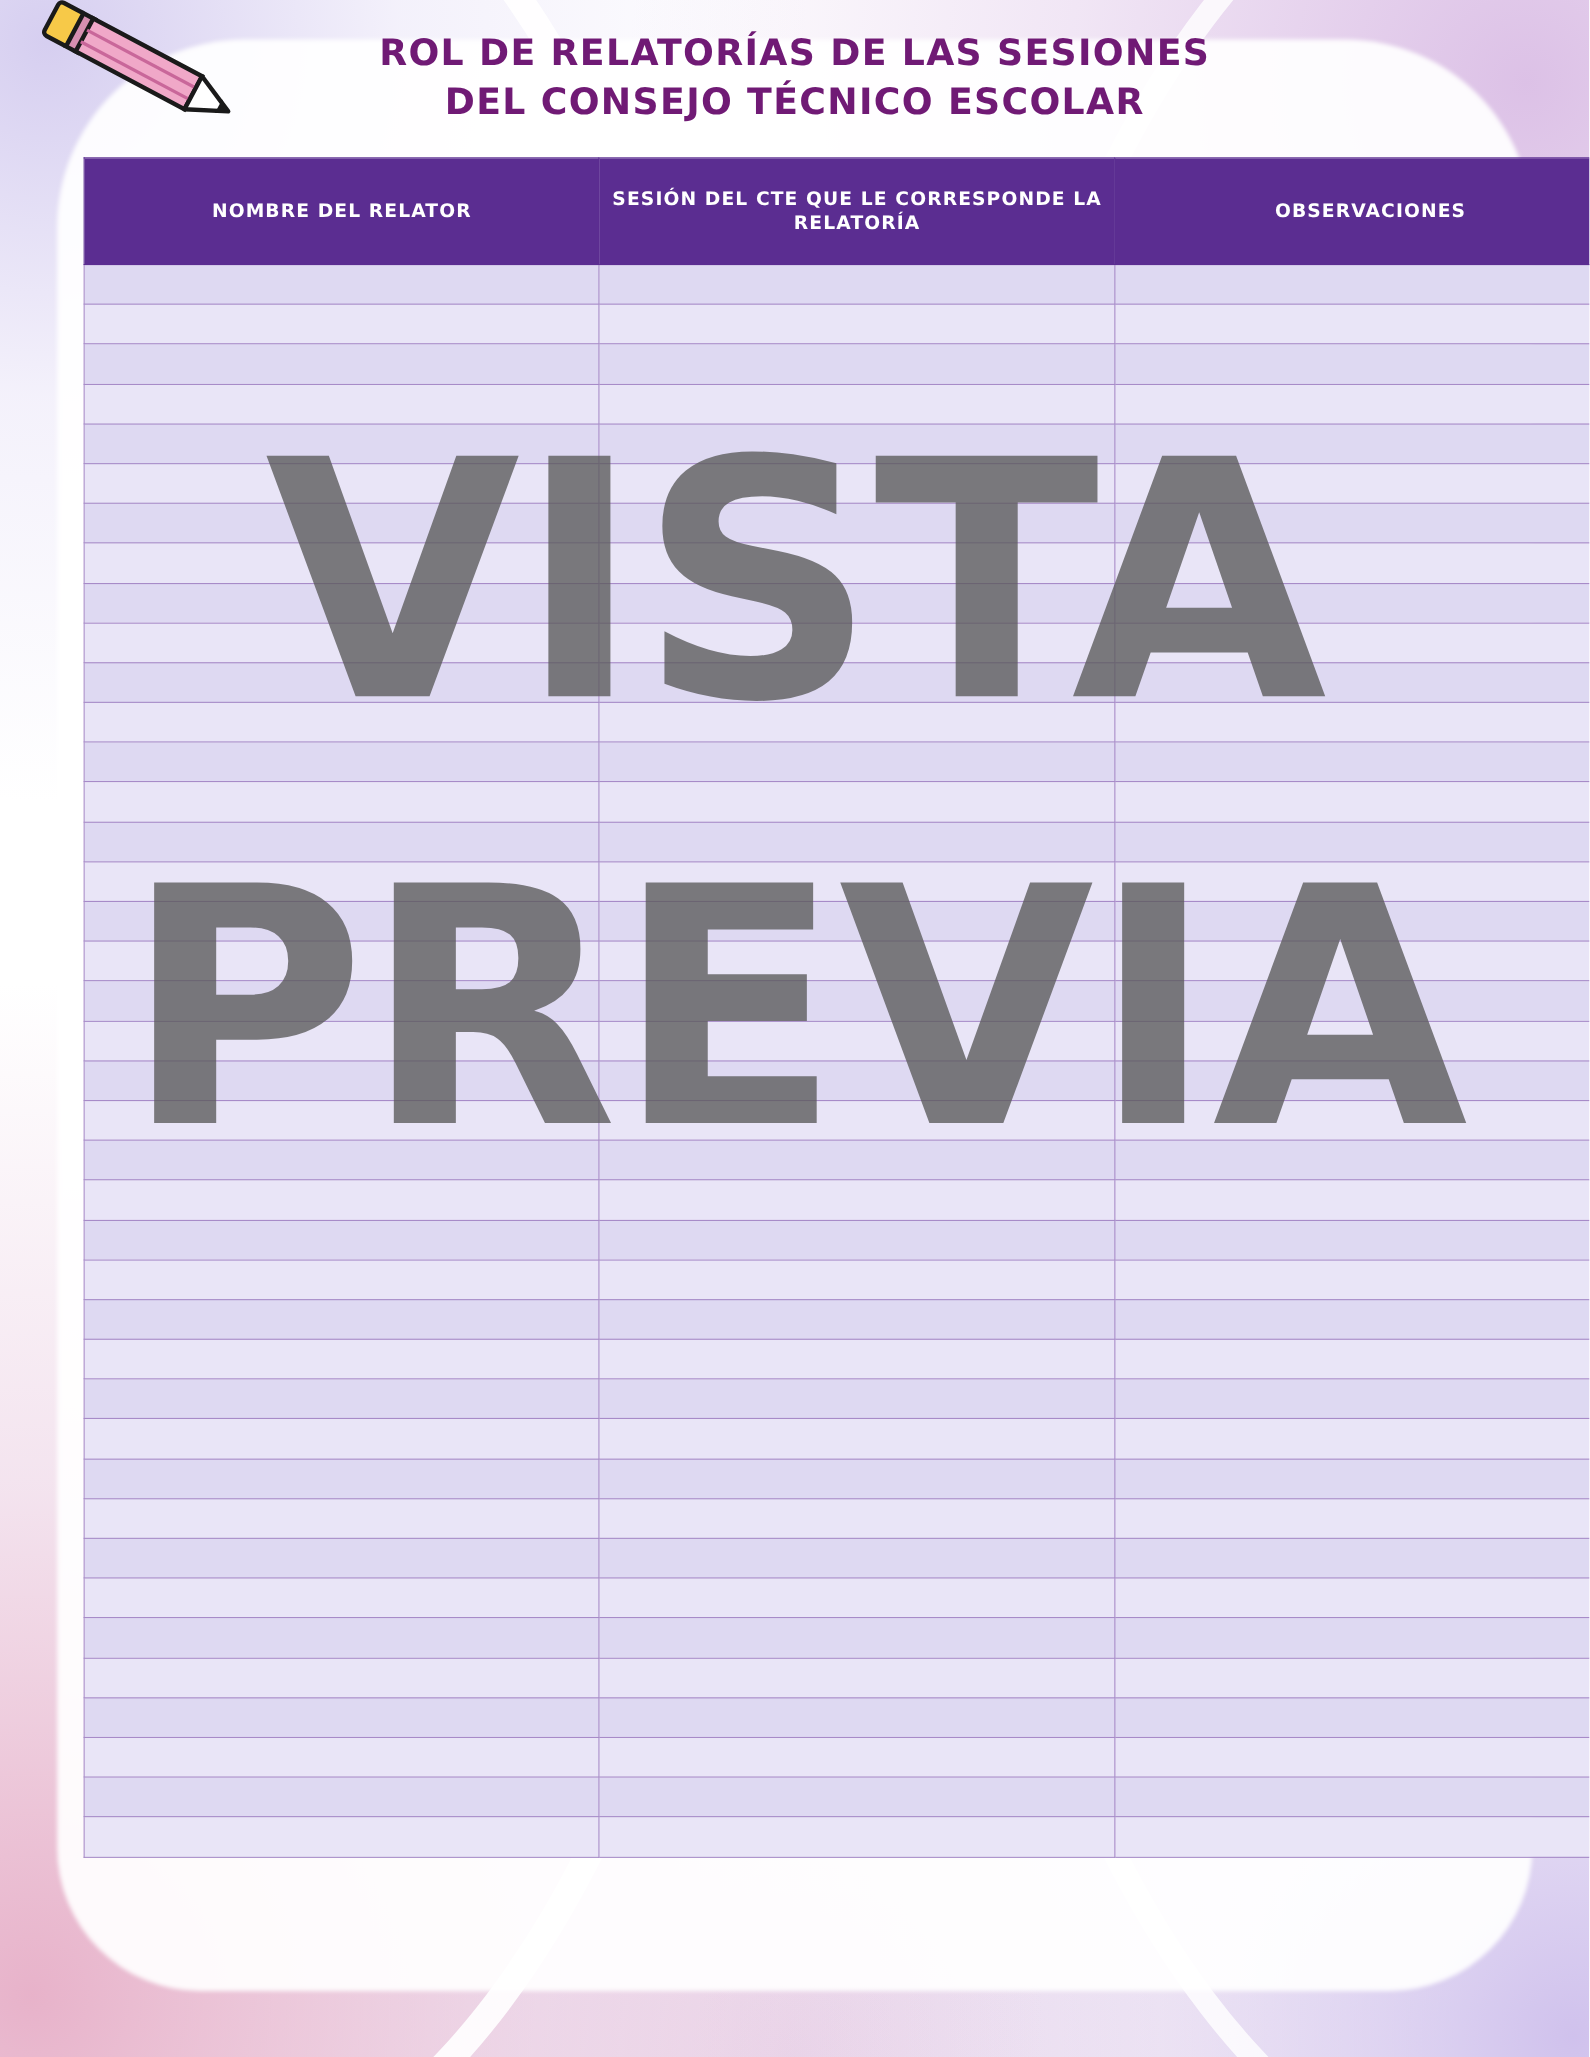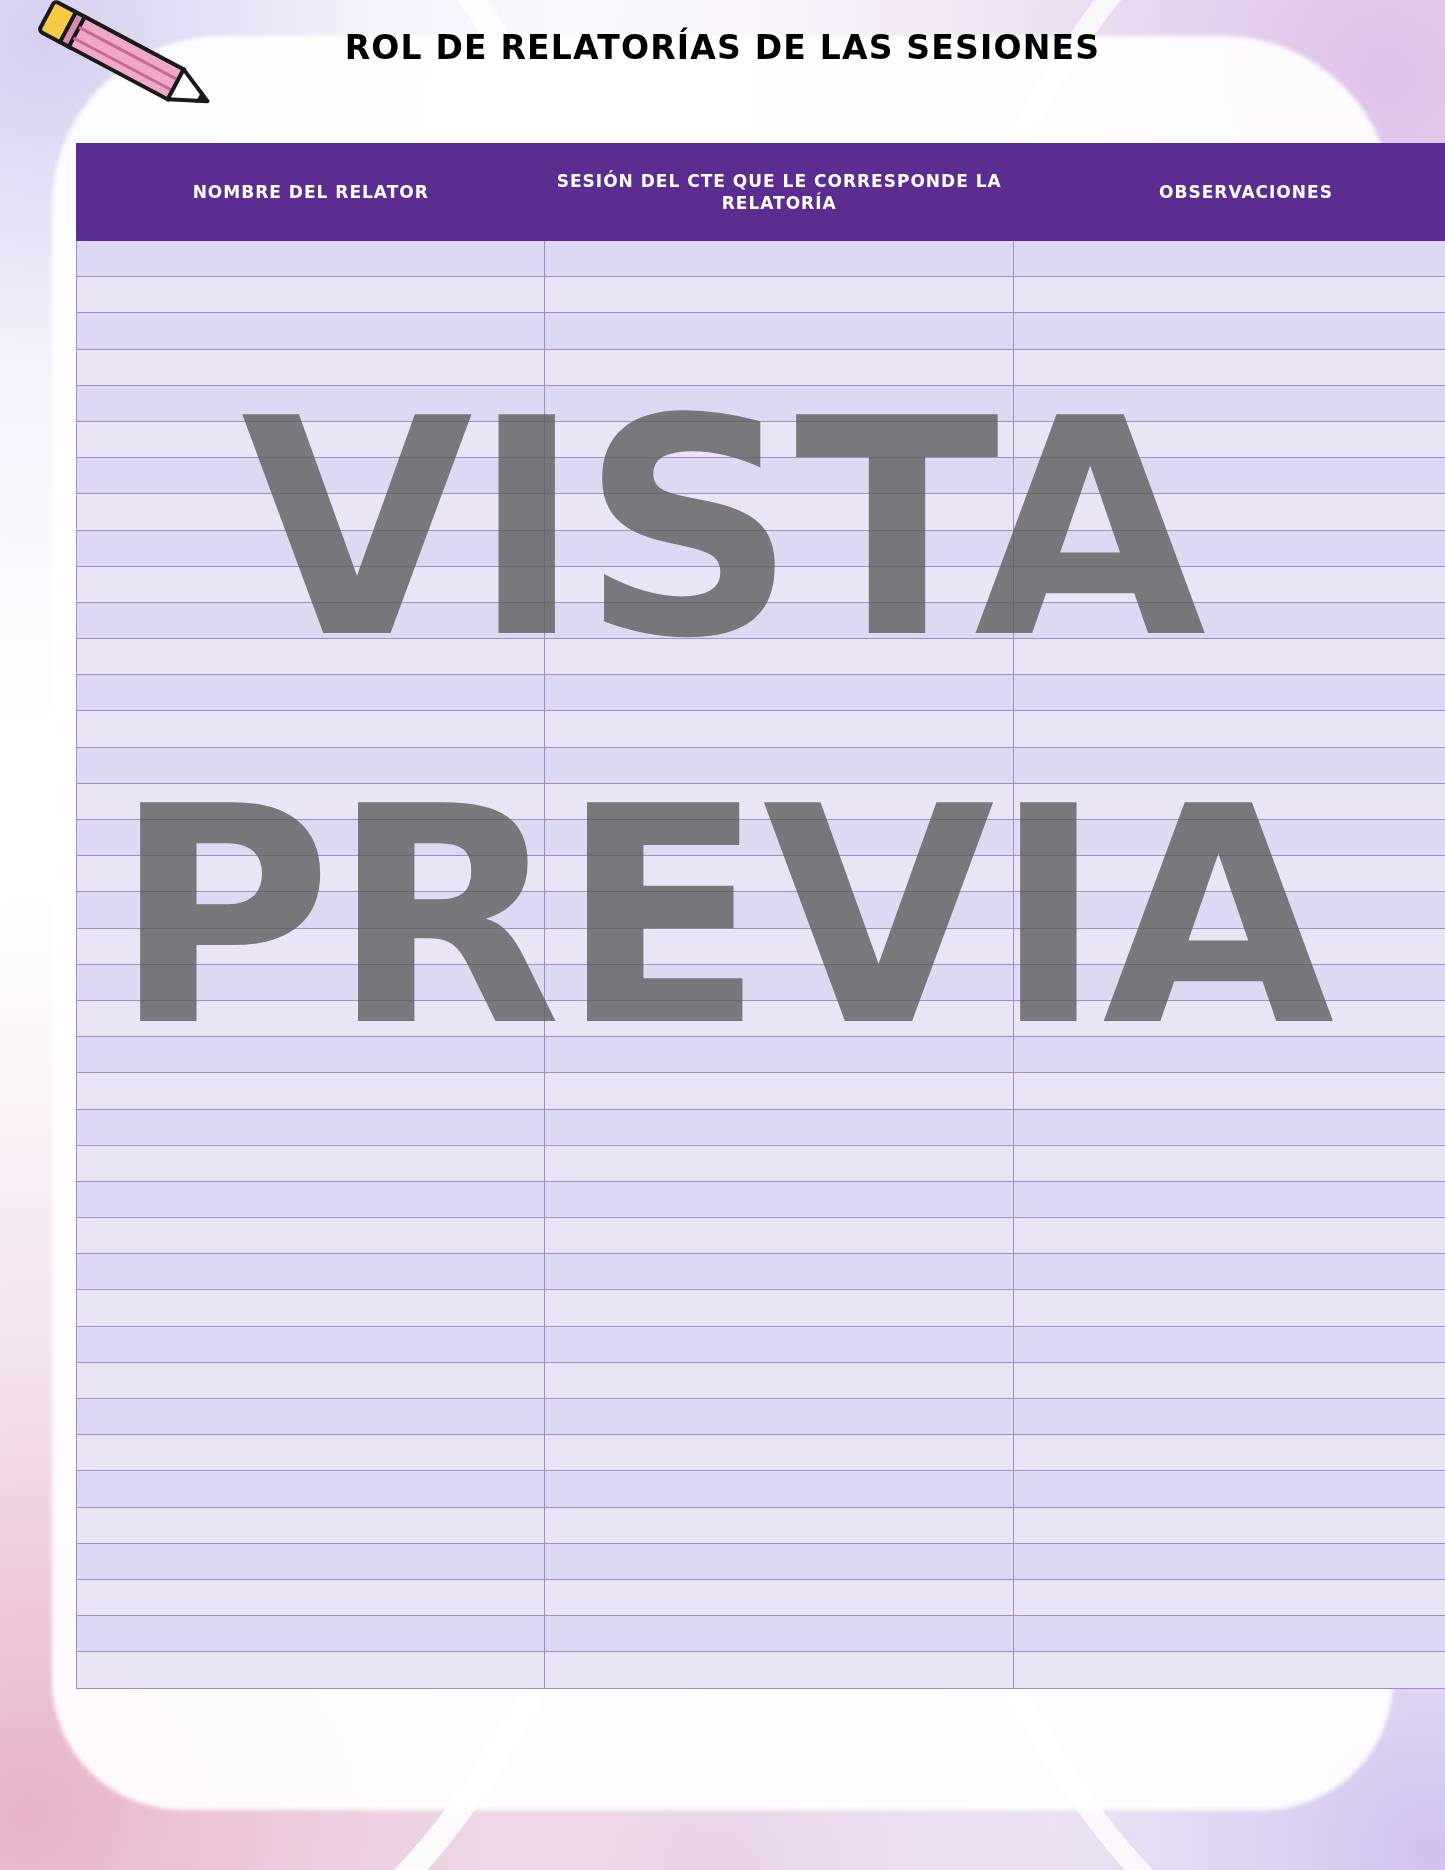--- a/index.html
+++ b/index.html
@@ -64,21 +64,21 @@
 
   
   .header {
     position: absolute;
     left: 0;
     right: 0;
     top: 26px;
     text-align: center;
   }
   .title {
-    color: #000000;
+    color: #701a75;
     font-family: "DejaVu Sans", sans-serif;
     font-weight: bold;
     font-size: 33px;
     letter-spacing: 1.2px;
     line-height: 1.36;
     text-transform: uppercase;
     margin: 0 auto;
     width: 880px;
   }
   .title .line2 { display: block; }
@@ -180,20 +180,21 @@
       <line x1="48" y1="56" x2="160" y2="56" stroke="#c9679a" stroke-width="3"></line>
       <line x1="48" y1="68" x2="160" y2="68" stroke="#c9679a" stroke-width="3"></line>
       <polygon points="160,44 196,61 160,78" fill="#ffffff" stroke="#1a1a1a" stroke-width="4" stroke-linejoin="round"></polygon>
       <polygon points="186,54 196,61 186,68" fill="#1a1a1a"></polygon>
     </g>
   </svg>
 
   <div class="header">
     <h1 class="title">
       <span>ROL DE RELATORÍAS DE LAS SESIONES</span>
+      <span class="line2">DEL CONSEJO TÉCNICO ESCOLAR</span>
     </h1>
   </div>
 
   <div class="table-wrap">
     <table class="sheet">
       <colgroup>
         <col class="c1">
           <col class="c2">
           <col class="c3">
       </colgroup>

